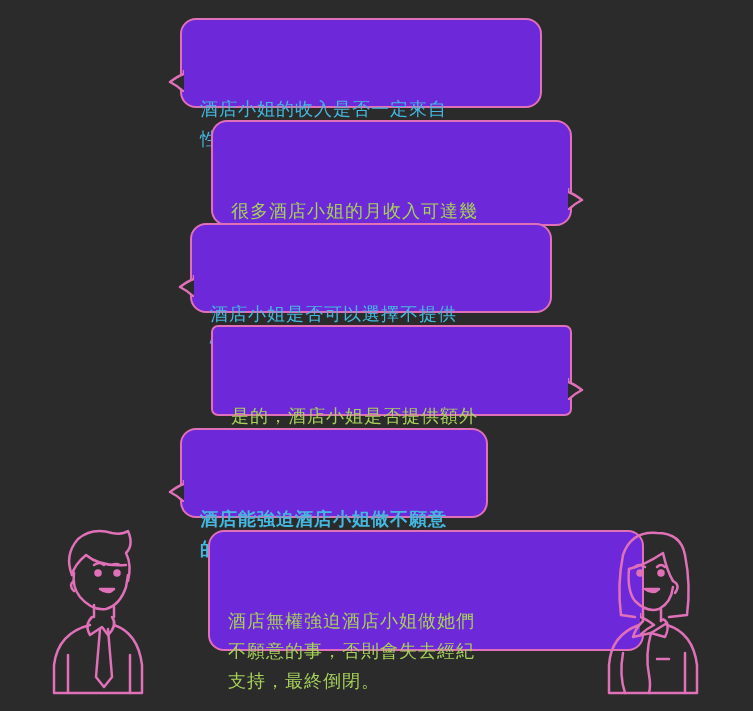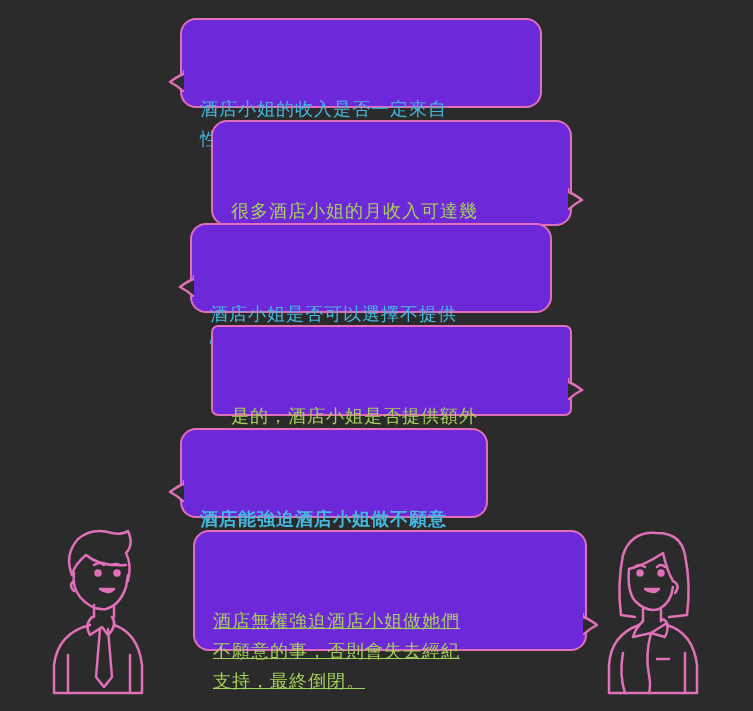--- a/index.html
+++ b/index.html
@@ -28,21 +28,21 @@
       position: absolute;
       width: 16px; height: 22px;
     }
     .bubble.q .tail { left: -14px; bottom: 14px; }
     .bubble.a .tail { right: -14px; bottom: 14px; }
     .b1 { left: 180px; top: 18px;  width: 362px; height: 90px; }
     .b2 { left: 211px; top: 120px; width: 361px; height: 106px; }
     .b3 { left: 180px; top: 223px; width: 362px; height: 90px; margin-left: 10px; }
     .b4 { left: 211px; top: 325px; width: 361px; height: 91px; border-radius: 7px; }
     .b5 { left: 180px; top: 428px; width: 308px; height: 90px; font-weight: bold; }
-    .b6 { left: 193px; top: 530px; width: 394px; height: 121px; text-decoration: underline; }
+    .b6 { left: 208px; top: 530px; width: 436px; height: 121px; }
     .figure { position: absolute; }
     .man { left: 50px; top: 525px; width: 96px; height: 170px; }
     .woman { left: 605px; top: 525px; width: 96px; height: 170px; }
   </style>
 </head>
 <body>
 
 <svg width="0" height="0" style="position:absolute">
   <defs>
     <symbol id="tail-left" viewBox="0 0 16 22">

